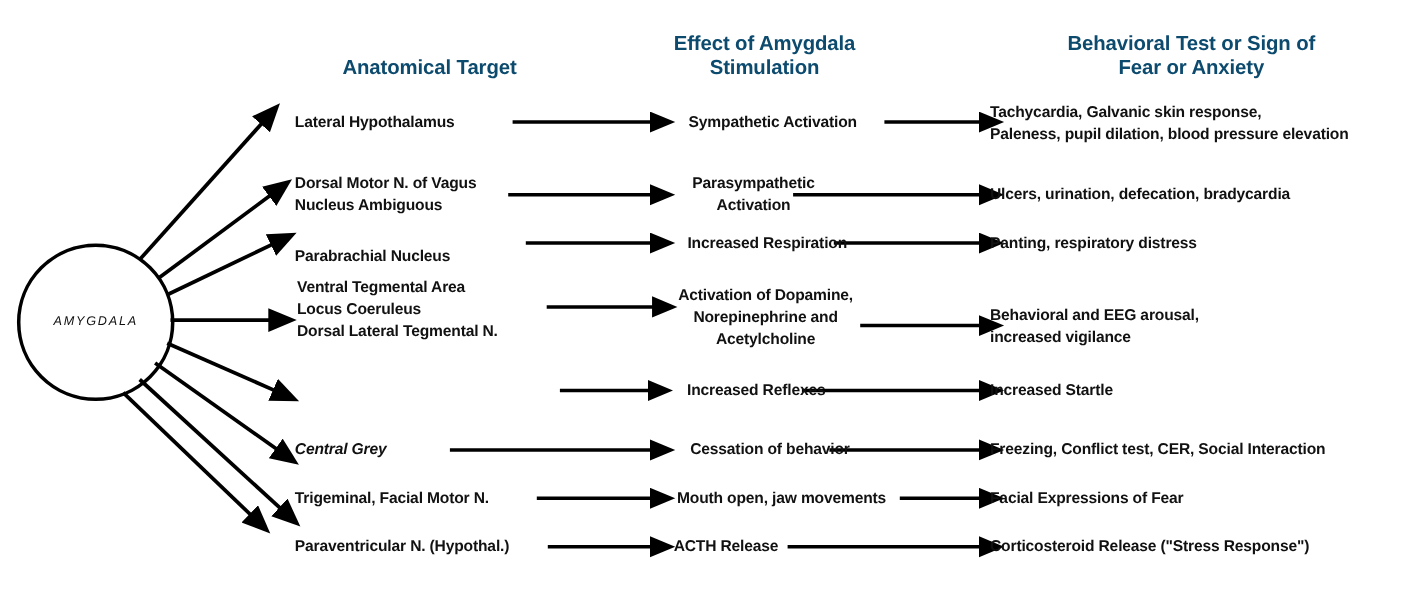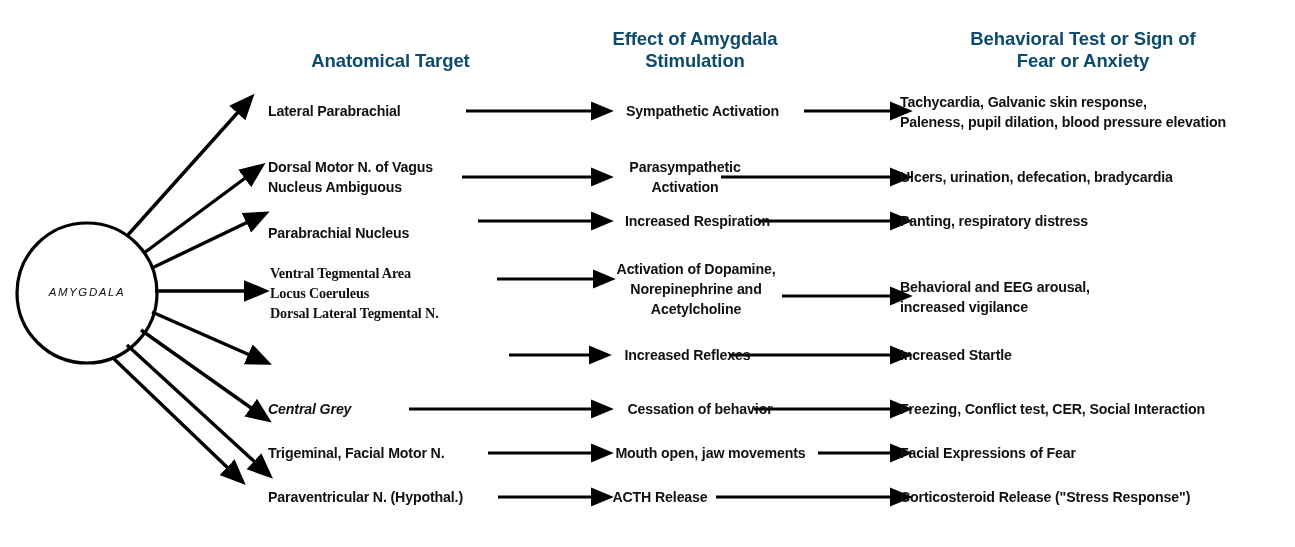--- a/index.html
+++ b/index.html
@@ -110,36 +110,36 @@
   </svg>
 
   <div class="amyg-text" style="left:17px; top:286px; width:140px;">AMYGDALA</div>
 
   <div class="col-header" style="left:268px; top:50px; width:245px;">Anatomical Target</div>
   <div class="col-header" style="left:575px; top:28px; width:240px; white-space:pre-line;">Effect of Amygdala
 Stimulation</div>
   <div class="col-header" style="left:893px; top:28px; width:380px; white-space:pre-line;">Behavioral Test or Sign of
 Fear or Anxiety</div>
 
-  <div class="node-label col-left" style="left:268px; top:101px; width:200px;">Lateral Parabrachial</div>
+  <div class="node-label col-left" style="left:268px; top:101px; width:200px;">Lateral Hypothalamus</div>
   <div class="node-label col-mid" style="left:600px; top:101px; width:205px;">Sympathetic Activation</div>
   <div class="node-label col-right" style="left:900px; top:92px; width:400px;">Tachycardia, Galvanic skin response,
  Paleness, pupil dilation, blood pressure elevation</div>
 
   <div class="node-label col-left" style="left:268px; top:157px; width:200px;">Dorsal Motor N. of Vagus
 Nucleus Ambiguous</div>
   <div class="node-label col-mid" style="left:600px; top:157px; width:170px;">Parasympathetic
 Activation</div>
   <div class="node-label col-right" style="left:900px; top:167px; width:400px;">Ulcers, urination, defecation, bradycardia</div>
 
   <div class="node-label col-left" style="left:268px; top:223px; width:210px;">Parabrachial Nucleus</div>
   <div class="node-label col-mid" style="left:600px; top:211px; width:195px;">Increased Respiration</div>
   <div class="node-label col-right" style="left:900px; top:211px; width:400px;">Panting, respiratory distress</div>
 
-  <div class="node-label col-left" style="left:270px; top:263px; width:230px;font-family:Liberation Serif, serif;">Ventral Tegmental Area
+  <div class="node-label col-left" style="left:270px; top:251px; width:230px;">Ventral Tegmental Area
 Locus Coeruleus
 Dorsal Lateral Tegmental N.</div>
   <div class="node-label col-mid" style="left:596px; top:259px; width:200px;">Activation of Dopamine,
 Norepinephrine and
 Acetylcholine</div>
   <div class="node-label col-right" style="left:900px; top:277px; width:400px;">Behavioral and EEG arousal,
  increased vigilance</div>
 
   <div class="node-label col-mid" style="left:600px; top:345px; width:175px;">Increased Reflexes</div>
   <div class="node-label col-right" style="left:900px; top:345px; width:400px;">Increased Startle</div>

